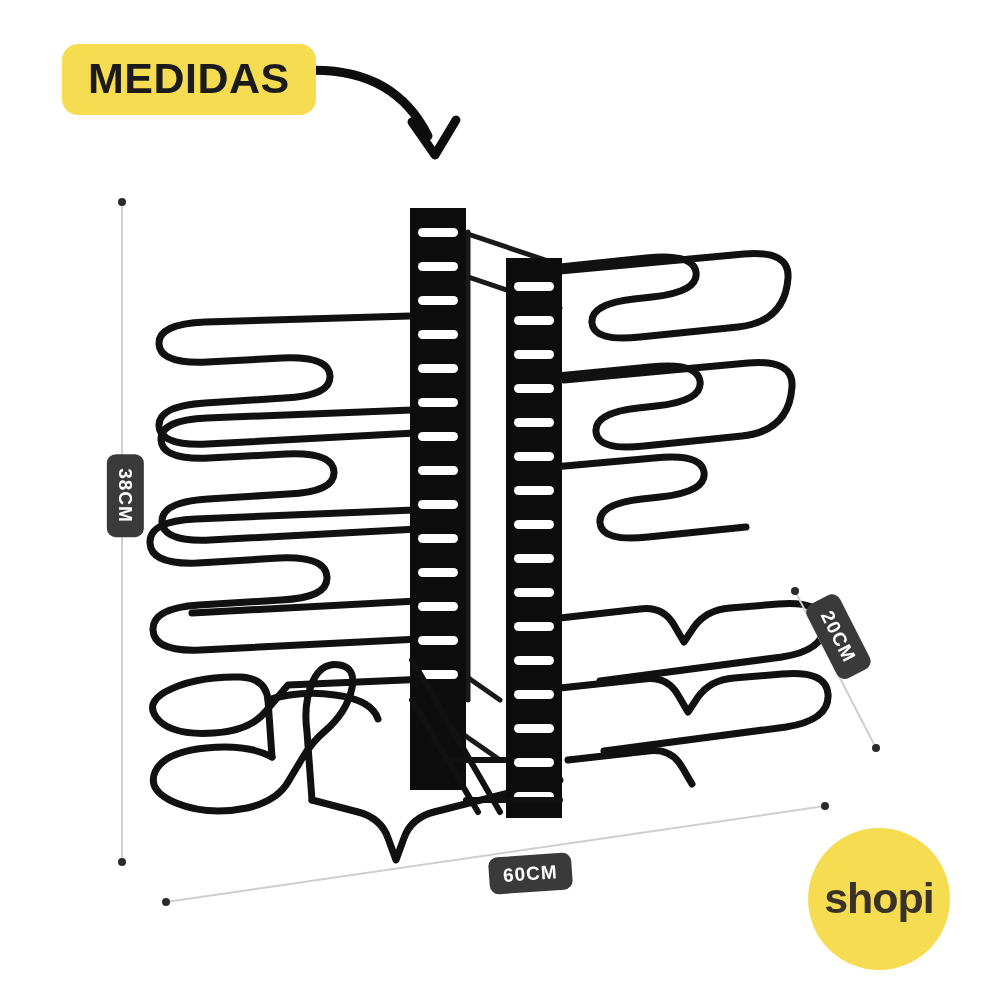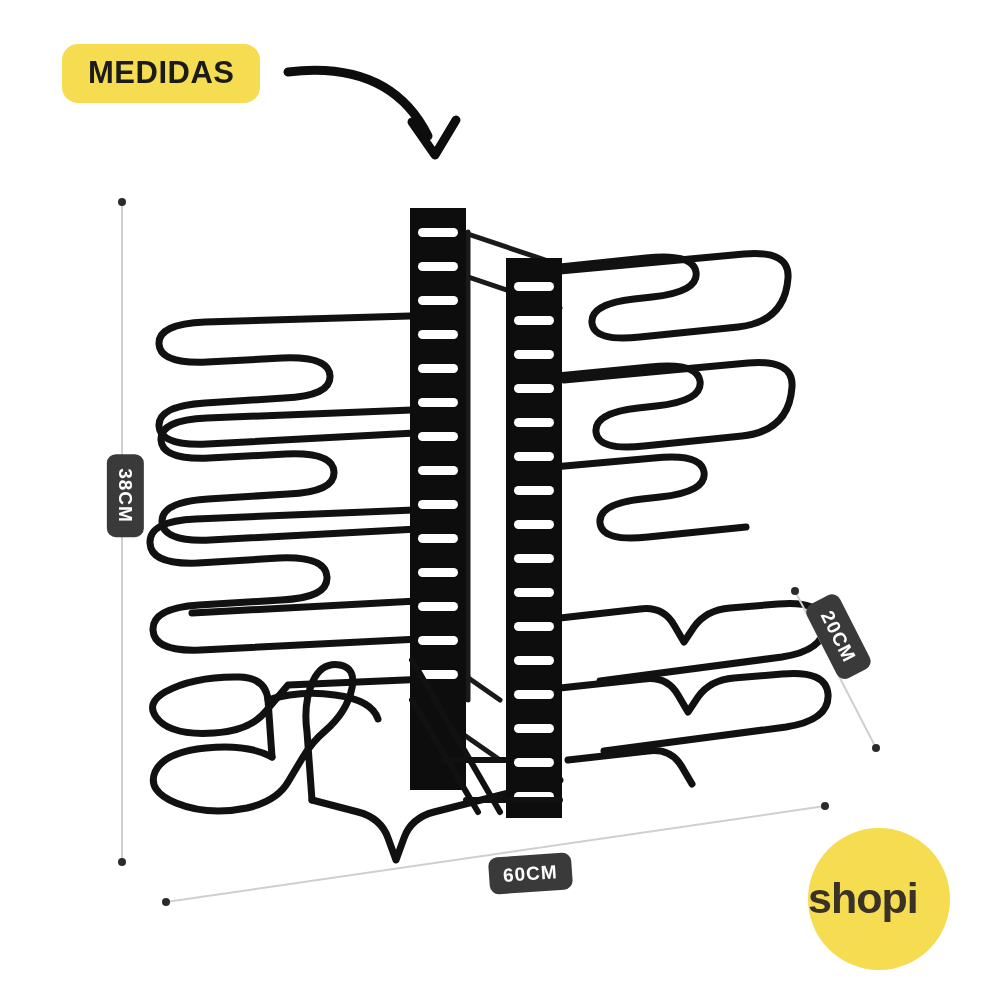--- a/index.html
+++ b/index.html
@@ -13,21 +13,21 @@
   #stage{position:absolute;inset:0;width:1000px;height:1000px;}
   #stage svg{position:absolute;top:0;left:0;}
 
   
   .badge{
     position:absolute;
     left:62px;top:44px;
     padding:13px 26px 15px 26px;
     background:var(--brand-yellow,#F5DC50);
     border-radius:16px;
-    font-size:31px;
+    font-size:43px;
     font-weight:bold;
     letter-spacing:0.5px;
     color:#1b1b1b;
     line-height:1;
     font-family:"Liberation Sans", sans-serif;
   }
 
   
   .pill{
     position:absolute;
@@ -58,21 +58,21 @@
     transform-origin:center center;
   }
 
   
   .logo{
     position:absolute;
     left:808px;top:828px;
     width:142px;height:142px;
     border-radius:50%;
     background:var(--brand-yellow,#F5DC50);
-    display:flex;align-items:center;justify-content:flex-start;
+    display:flex;align-items:center;justify-content:center;
   }
   .logo span{
     font-size:43px;
     font-weight:bold;
     color:#3a3226;
     letter-spacing:-1px;
     line-height:1;
     transform:translateY(-1px);
     font-family:"Liberation Sans", sans-serif;
   }

